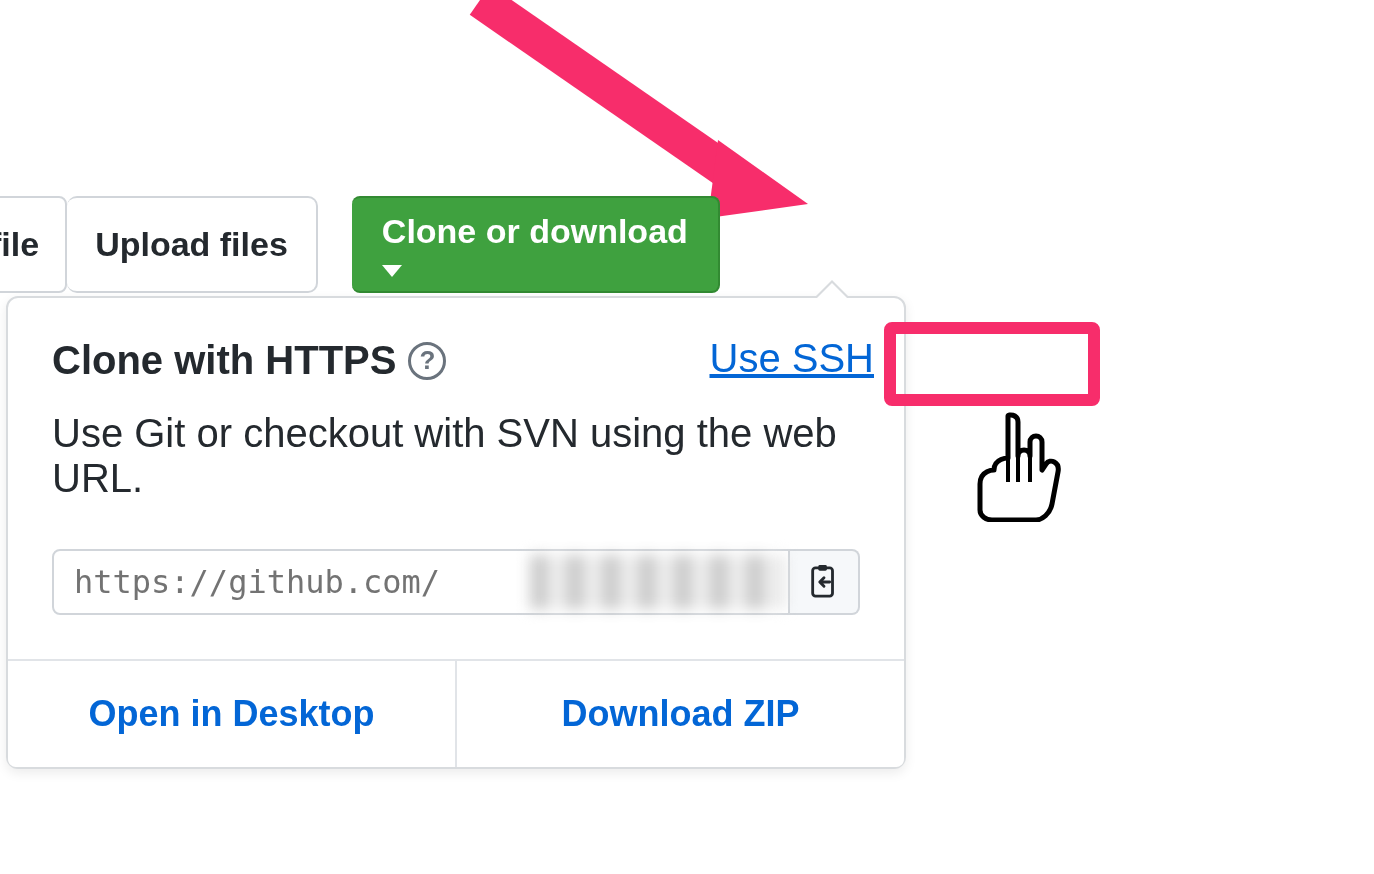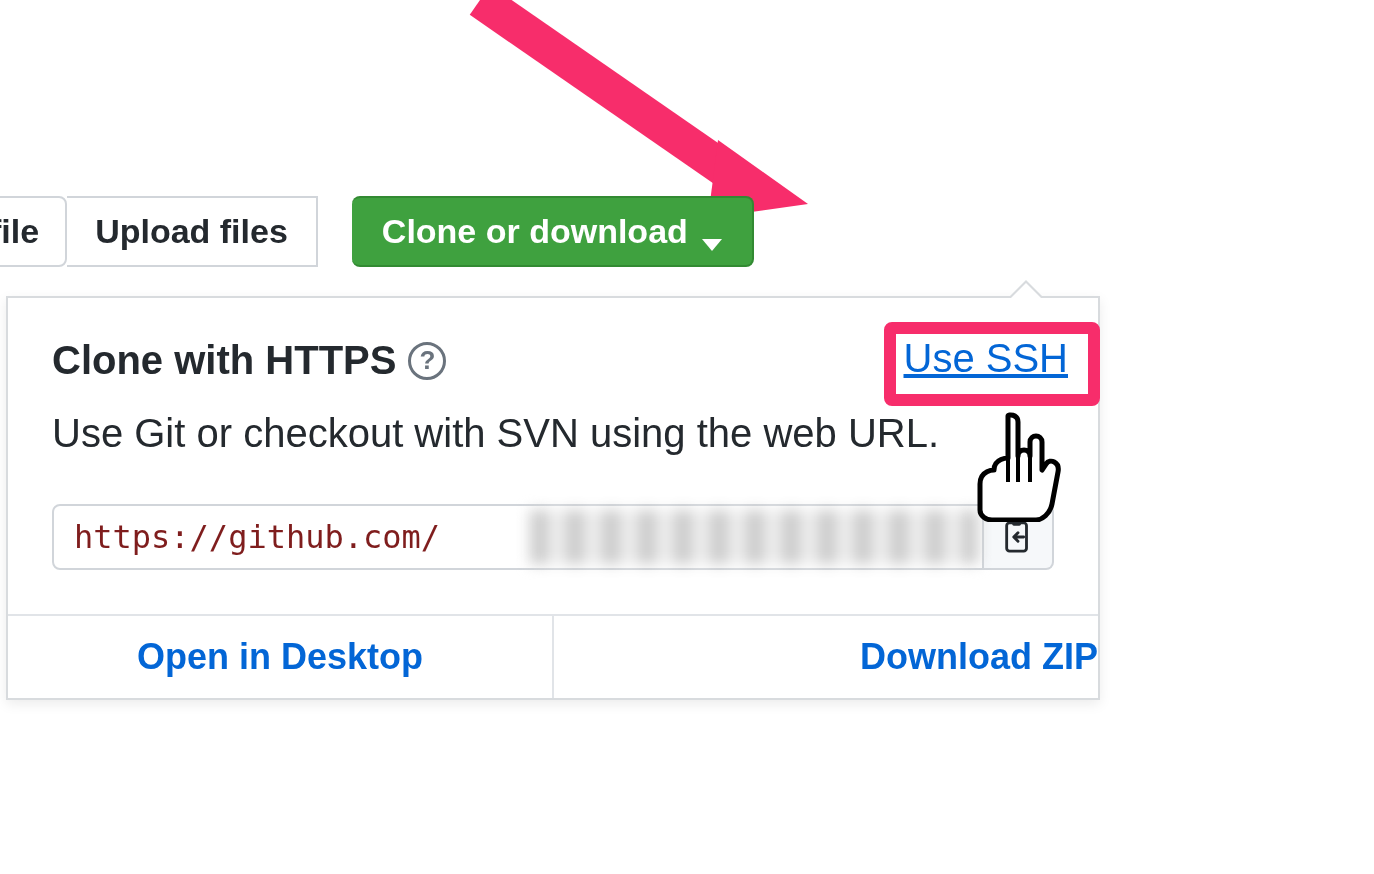--- a/index.html
+++ b/index.html
@@ -30,53 +30,54 @@
       cursor: pointer;
       white-space: nowrap;
     }
     .btn:not(:first-child) { border-left: none; }
     .btn-partial {
       border-radius: 0 8px 8px 0;
       padding-left: 8px;
       padding-right: 26px;
     }
     .btn-upload, .btn-find {
-      border-radius: 0;
+      border-radius: 10px;
     }
     .btn-find {
       border-radius: 0 8px 8px 0;
     }
     .btn-green {
       background: #3fa13f;
       border: 2px solid #328a32;
       color: #fff;
       border-radius: 8px;
       margin-left: 34px;
       padding: 14px 30px;
       display: flex;
-      align-items: flex-end;
+      align-items: flex-start;
       gap: 14px;
+      flex-direction: column;
     }
     .caret {
       width: 0; height: 0;
       border-left: 10px solid transparent;
       border-right: 10px solid transparent;
       border-top: 12px solid #fff;
       display: inline-block;
     }
 
     
     .dropdown {
       position: absolute;
       top: 296px;
       left: 6px;
-      width: 1094px;
+      width: 900px;
       background: #fff;
       border: 2px solid #d8dbde;
-      border-radius: 0;
+      border-radius: 12px;
       box-shadow: 0 4px 12px rgba(0,0,0,0.08);
     }
     .dropdown::before {
       content: "";
       position: absolute;
       top: -18px;
       right: 54px;
       width: 0; height: 0;
       border-left: 18px solid transparent;
       border-right: 18px solid transparent;
@@ -136,21 +137,21 @@
       margin: 24px 44px 44px;
       display: flex;
     }
     .url-input {
       flex: 1;
       border: 2px solid #d1d5da;
       border-radius: 8px 0 0 8px;
       padding: 12px 20px;
       font-family: "SFMono-Regular", Consolas, monospace;
       font-size: 32px;
-      color: #7f1d1d;
+      color: #737373;
       background: #fff;
       position: relative;
     }
     .blur-overlay {
       position: absolute;
       left: 476px;
       top: 4px;
       bottom: 4px;
       right: 4px;
       background: #fff;
@@ -175,32 +176,32 @@
       cursor: pointer;
     }
 
     .dropdown-footer {
       display: flex;
       border-top: 2px solid #e1e4e8;
     }
     .footer-btn {
       flex: 1;
       text-align: center;
-      padding: 20px 0;
+      padding: 32px 0;
       font-size: 36px;
       font-weight: 600;
       color: #0366d6;
       cursor: pointer;
       background: #fff;
     }
     .footer-btn:first-child {
       border-right: 2px solid #e1e4e8;
       border-radius: 0 0 0 8px;
     }
-    .footer-btn:last-child { border-radius: 0 0 8px 0; text-align: right; }
+    .footer-btn:last-child { border-radius: 0 0 8px 0; }
 
     
     .arrow-anno {
       position: absolute;
       top: -10px;
       left: 420px;
       pointer-events: none;
     }
     .highlight-box {
       position: absolute;

